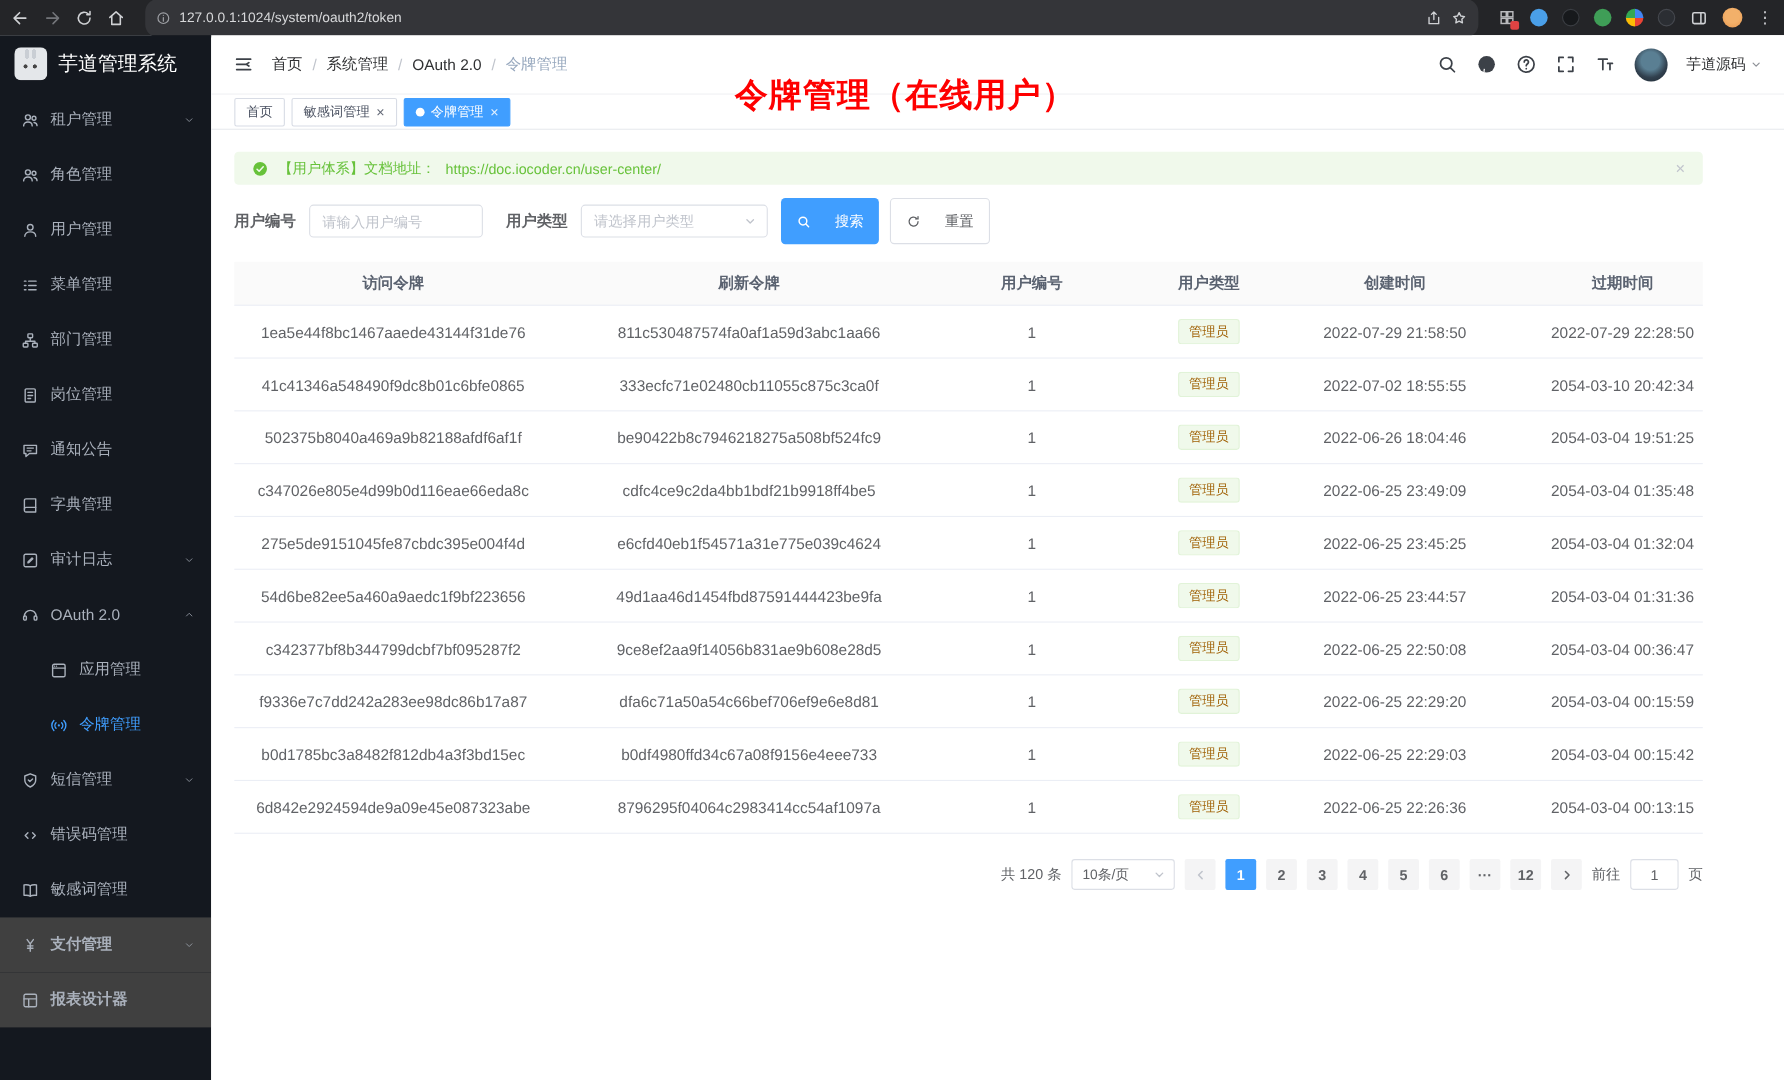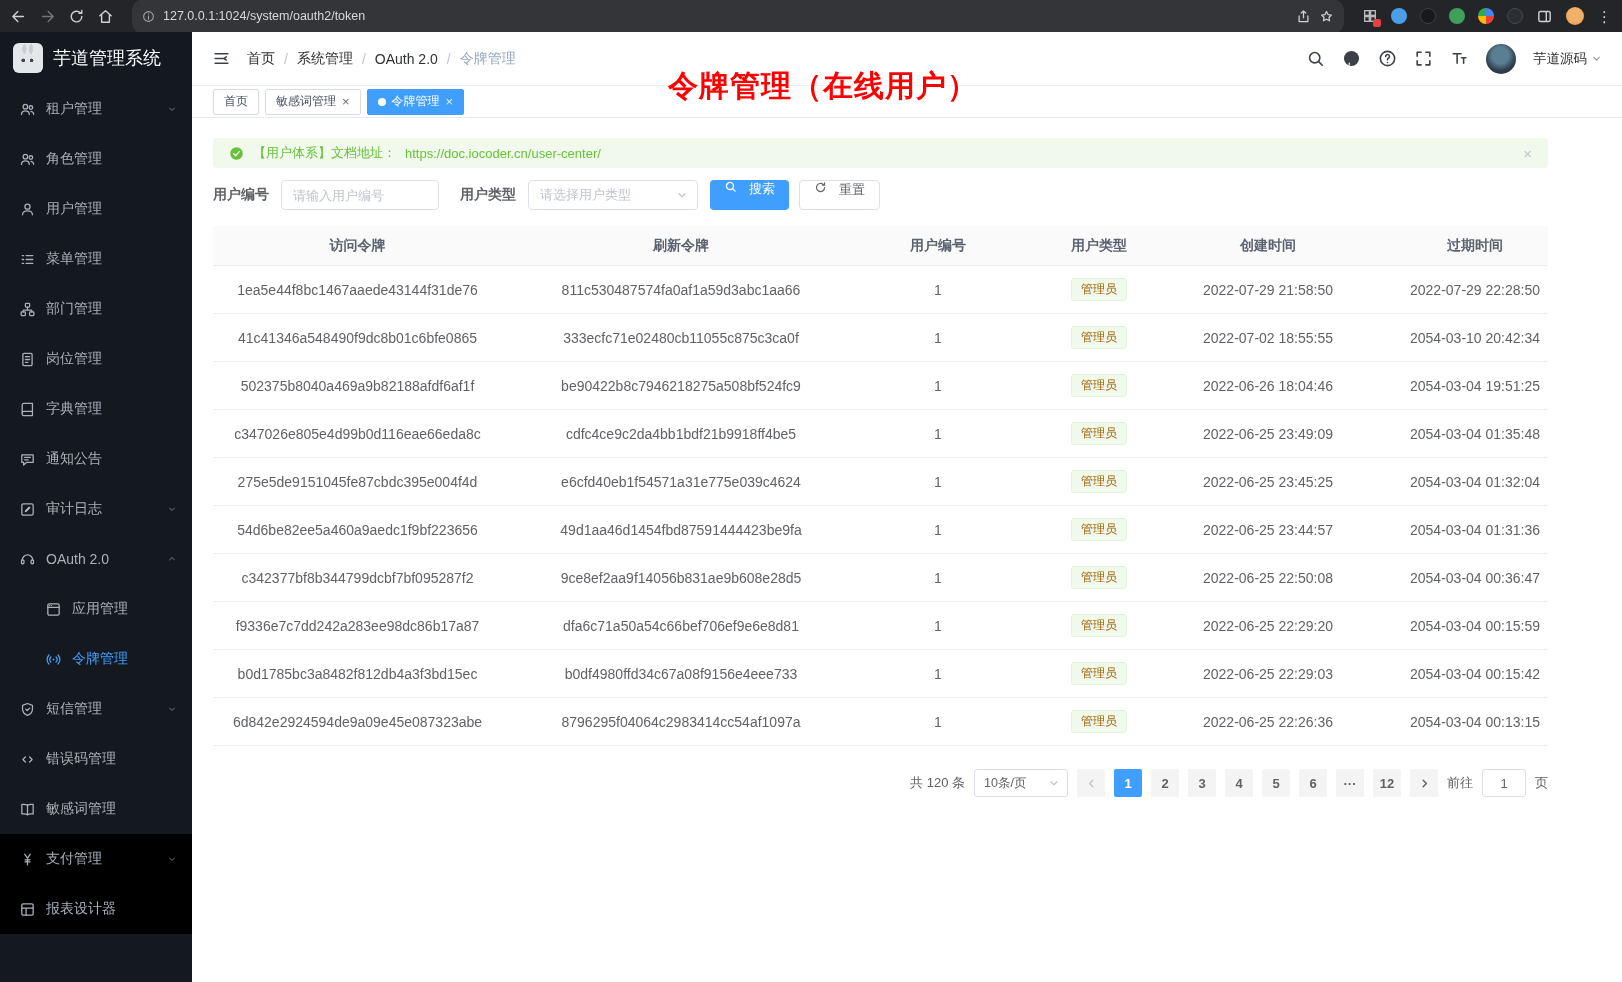--- a/index.html
+++ b/index.html
@@ -34,21 +34,21 @@
       radial-gradient(circle at 34% 58%, #454545 1.6px, transparent 2.1px),
       radial-gradient(circle at 62% 58%, #454545 1.6px, transparent 2.1px),
       radial-gradient(ellipse 3.5px 8px at 38% 20%, #c9ced4 60%, transparent 61%),
       radial-gradient(ellipse 3.5px 8px at 60% 20%, #c9ced4 60%, transparent 61%),
       #e4e7ea; }
   .logo-text { color:#fff; font-weight:normal; font-size:18px; white-space:nowrap; }
   .menu { flex:1; }
   .menu-item { height:50px; display:flex; align-items:center; gap:10px; padding:0 14px 0 19px; font-size:14px; cursor:pointer; }
   .menu-item.submenu { padding-left:45px; }
   .menu-item.active { color:#409eff; }
-  .menu-item.alt { background:#000000; }
+  .menu-item.alt { background:#404040;font-weight:bold; }
   .mi-icon { width:17px; height:17px; flex:none; }
   .mi-label { white-space:nowrap; }
   .mi-chevron { margin-left:auto; width:12px; height:12px; opacity:.75; }
   .mi-chevron.up svg { transform:rotate(180deg); }
 
   
   .main { flex:1; display:flex; flex-direction:column; background:#fff; min-width:0; }
   .topbar { height:54px; display:flex; align-items:center; gap:16px; padding:0 20px; border-bottom:1px solid #f0f1f3; flex:none; }
   .hicon { width:19px; height:19px; color:#3c4148; cursor:pointer; flex:none; }
   .breadcrumb { display:flex; align-items:center; gap:9px; font-size:14px; }
@@ -78,21 +78,21 @@
   .alert-link { color:#67c23a; font-size:13px; text-decoration:none; cursor:pointer; }
   .alert-close { margin-left:auto; color:#c0c4cc; font-size:15px; line-height:1; cursor:pointer; }
 
   .filters { display:flex; align-items:center; margin-bottom:16px; }
   .f-label { font-weight:bold; font-size:14px; color:#606266; margin-right:12px; white-space:nowrap; }
   .f-label.ml { margin-left:21px; }
   .f-input { width:158px; height:30px; border:1px solid #dcdfe6; border-radius:4px; padding:0 11px; font-size:13px; color:#606266; }
   .f-input::placeholder, .goto-input::placeholder { color:#c0c4cc; }
   .f-select { width:170px; height:30px; border:1px solid #dcdfe6; border-radius:4px; display:flex; align-items:center; justify-content:space-between; padding:0 9px 0 11px; font-size:13px; color:#c0c4cc; cursor:pointer; }
   .sel-caret { width:12px; height:12px; color:#c0c4cc; }
-  .btn { height:30px; border-radius:4px; display:inline-flex; align-items:flex-start; gap:12px; padding:0 14px; font-size:13px; }
+  .btn { height:42px; border-radius:4px; display:inline-flex; align-items:center; gap:22px; padding:0 14px; font-size:13px; }
   .btn-primary { background:#409eff; color:#fff; margin-left:12px; }
   .btn-plain { background:#fff; border:1px solid #dcdfe6; color:#606266; margin-left:10px; }
   .ic13 { width:13px; height:13px; flex:none; }
 
   
   .table { font-size:14px; color:#606266; }
   .t-head, .t-row { display:grid; grid-template-columns:289px 290px 156px 98px 172px 174px 156px; align-items:center;gap:34px; }
   .t-head { height:40px; background:#fafafa; border-bottom:1px solid #ebeef5; font-weight:bold; color:#5a6270; }
   .t-row { height:48px; border-bottom:1px solid #ebeef5; }
   .t-cell { text-align:center; overflow:hidden; white-space:nowrap; }
@@ -253,34 +253,34 @@
             <svg viewBox="0 0 24 24" fill="none" stroke="currentColor" stroke-width="1.8" stroke-linecap="round" stroke-linejoin="round">
               <rect x="5.5" y="3.5" width="13" height="17" rx="1.5"></rect>
               <path d="M9 8h6M9 12h6M9 16h3.5"></path>
             </svg>
           </span>
           <span class="mi-label">岗位管理</span>
         </div>
         <div class="menu-item">
           <span class="mi-icon">
             <svg viewBox="0 0 24 24" fill="none" stroke="currentColor" stroke-width="1.8" stroke-linecap="round" stroke-linejoin="round">
+              <path d="M4 5.5h16v10.5H11l-4.5 3.8v-3.8H4z"></path>
+              <path d="M8 9h8M8 12.5h5"></path>
+            </svg>
+          </span>
+          <span class="mi-label">通知公告</span>
+        </div>
+        <div class="menu-item">
+          <span class="mi-icon">
+            <svg viewBox="0 0 24 24" fill="none" stroke="currentColor" stroke-width="1.8" stroke-linecap="round" stroke-linejoin="round">
               <path d="M6.5 3.5H19v17H6.5a2 2 0 01-2-2v-13a2 2 0 012-2z"></path>
               <path d="M4.5 16.5c0-1.1.9-2 2-2H19"></path>
             </svg>
           </span>
           <span class="mi-label">字典管理</span>
-        </div>
-        <div class="menu-item">
-          <span class="mi-icon">
-            <svg viewBox="0 0 24 24" fill="none" stroke="currentColor" stroke-width="1.8" stroke-linecap="round" stroke-linejoin="round">
-              <path d="M4 5.5h16v10.5H11l-4.5 3.8v-3.8H4z"></path>
-              <path d="M8 9h8M8 12.5h5"></path>
-            </svg>
-          </span>
-          <span class="mi-label">通知公告</span>
         </div>
         <div class="menu-item">
           <span class="mi-icon">
             <svg viewBox="0 0 24 24" fill="none" stroke="currentColor" stroke-width="1.8" stroke-linecap="round" stroke-linejoin="round">
               <rect x="4" y="4" width="16" height="16" rx="2"></rect>
               <path d="M9 15l1.3-.3 5-5-1-1-5 5z"></path>
             </svg>
           </span>
           <span class="mi-label">审计日志</span>
           <span class="mi-chevron">

